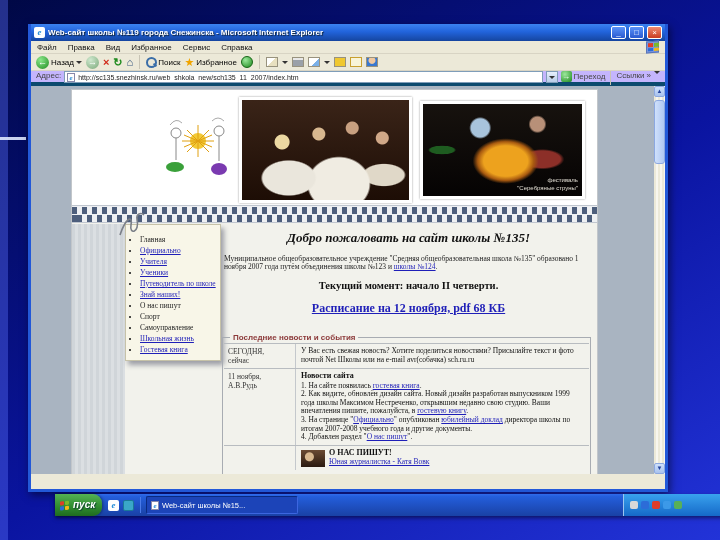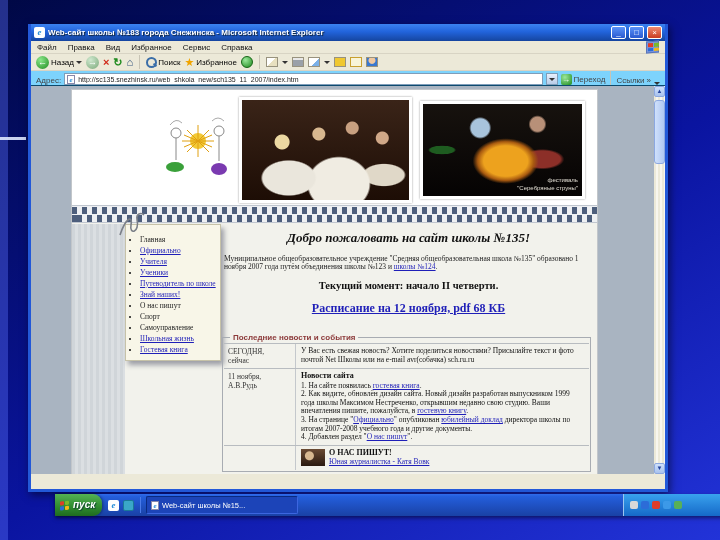--- a/index.html
+++ b/index.html
@@ -37,21 +37,21 @@
   .hist{width:12px;height:12px;border-radius:50%;background:radial-gradient(circle at 35% 30%,#9ce89c,#1e8a1e);border:1px solid #156515;}
   .sep{width:1px;height:14px;background:#c8c4b4;margin:0 2px;}
   .mini{width:12px;height:10px;border:1px solid #98927e;}
   .i-mail{background:linear-gradient(135deg,#fff 45%,#e8e0c0 46%);}
   .i-print{background:linear-gradient(180deg,#e8e8e8 30%,#9aa0a8 31%);}
   .i-edit{background:linear-gradient(135deg,#fff 60%,#7ab0e8 61%);}
   .i-yellow{background:#f0c830;}
   .i-note{background:#f8f4d8;border-color:#c8a030;}
   .i-person{background:radial-gradient(circle at 50% 30%,#f0c8a0 0 3px,#3878d0 4px);}
 
-  .addrbar{height:15px;display:flex;align-items:flex-end;gap:3px;padding:0 5px;font-size:8px;color:#444;background:#7dd3fc;border-bottom:1px solid #0c4a6e;}
+  .addrbar{height:15px;display:flex;align-items:flex-start;gap:3px;padding:0 5px;font-size:8px;color:#444;background:#c4b5fd;border-bottom:4px solid #0c4a6e;}
   .addr-input{flex:1;height:12px;background:#fff;border:1px solid #7F9DB9;display:flex;align-items:center;gap:3px;padding:0 2px;overflow:hidden;}
   .page-ico{width:8px;height:9px;background:#fff;border:1px solid #88a;color:#2a8fd8;font:italic bold 7px/8px "Liberation Serif",serif;text-align:center;flex:0 0 auto;}
   .url{font-size:7px;color:#222;white-space:nowrap;overflow:hidden;}
   .addr-dd{width:12px;height:12px;background:linear-gradient(180deg,#e8f0fc,#b8cce8);border:1px solid #7F9DB9;display:flex;align-items:center;justify-content:center;}
   .go-ico{width:11px;height:11px;border-radius:2px;background:radial-gradient(circle at 35% 30%,#9ce89c,#1e8a1e);color:#fff;font-size:8px;line-height:11px;text-align:center;font-weight:bold;}
 
   .viewport{position:relative;height:388px;background:#a9b4c1;overflow:hidden;}
   .vp-content{position:absolute;left:0;top:0;width:623px;height:100%;}
   
   .page-card{position:absolute;left:41px;top:4px;width:525px;height:400px;background:#f2f2ec;box-shadow:0 0 0 1px #c2c6ca;}
@@ -86,28 +86,28 @@
   .sticky ul{margin:9px 2px 2px 14px;font-family:"Liberation Serif",serif;font-size:7.5px;line-height:11px;color:#111;}
   .sticky li{list-style:disc;}
   .lnk{color:#1f1fb8;text-decoration:underline;cursor:pointer;}
   .plain{color:#222;text-decoration:none;}
 
   .main-col{position:absolute;left:150px;top:136px;width:373px;font-family:"Liberation Serif",serif;color:#111;}
   .main-col h1{font-size:13px;font-style:italic;font-weight:bold;text-align:center;margin:4px 0 9px;}
   .intro{font-size:7.5px;line-height:8px;margin:0 4px 9px 2px;color:#222;}
   .current{font-size:10.5px;font-weight:bold;text-align:center;margin-bottom:10px;}
   .sched{font-size:12px;font-weight:bold;text-align:center;margin-bottom:21px;}
-  .news-box{position:relative;border:1px solid #a8acb2;margin-right:4px;padding:5px 1px 1px;}
+  .news-box{position:relative;border:1px solid #a8acb2;margin-right:4px;padding:5px 1px 17px;}
   .news-legend{position:absolute;top:-5px;left:7px;background:#f2f2ec;padding:0 3px;font-family:"Liberation Sans",sans-serif;font-size:8px;font-weight:bold;color:#8c3a3a;}
   .nrow{display:flex;border-top:1px solid #b8bcc0;}
   .nrow:first-child{border-top:none;}
   .ncol1{flex:0 0 72px;padding:3px 4px;border-right:1px solid #c4c8cc;font-size:7.5px;line-height:9px;color:#333;}
   .ncol2{flex:1;padding:3px 5px;font-size:7.5px;line-height:8.6px;color:#111;}
   .ntitle{font-weight:bold;font-size:8px;margin-bottom:1px;}
-  .about-row{display:flex;gap:4px;align-items:center;}
+  .about-row{display:flex;gap:4px;align-items:flex-end;}
   .thumb{width:24px;height:17px;background:radial-gradient(circle at 35% 40%,#d8b890 0 4px,transparent 5px),linear-gradient(180deg,#6a4a33,#2a1a10);flex:0 0 auto;}
 
   
   .scrollbar{position:absolute;right:0;top:0;width:11px;height:100%;background:repeating-linear-gradient(90deg,#ece9d8 0 2px,#f8f6ee 2px 4px);}
   .sb-btn{position:absolute;left:0;width:11px;height:11px;background:linear-gradient(180deg,#cfe0fb,#a8c2ee);border:1px solid #8ca8e0;border-radius:2px;color:#23439c;font-size:6px;line-height:9px;text-align:center;}
   .sb-up{top:0;}
   .sb-down{bottom:0;}
   .sb-thumb{position:absolute;left:0;top:14px;width:11px;height:64px;background:linear-gradient(90deg,#cfe0fb,#b0c8f2);border:1px solid #8ca8e0;border-radius:3px;}
 
   .statusbar{height:15px;display:flex;align-items:center;gap:2px;background:#ECE9D8;border-top:1px solid #fff;padding:1px 2px;font-size:8px;color:#333;}
@@ -139,21 +139,21 @@
 <body>
 
 <div class="slide">
   <div class="left-strip"></div>
   <div class="left-dash"></div>
 
   <div class="window">
 
     <div class="titlebar">
       <span class="title-icon">e</span>
-      <span class="title-text">Web-сайт школы №183 города Снежинска - Microsoft Internet Explorer</span>
+      <span class="title-text">Web-сайт школы №119 города Снежинска - Microsoft Internet Explorer</span>
       <span class="winbtn wb-blue">_</span>
       <span class="winbtn wb-blue">□</span>
       <span class="winbtn wb-red">×</span>
     </div>
 
     <div class="menubar">
       <span>Файл</span>
       <span>Правка</span>
       <span>Вид</span>
       <span>Избранное</span>

